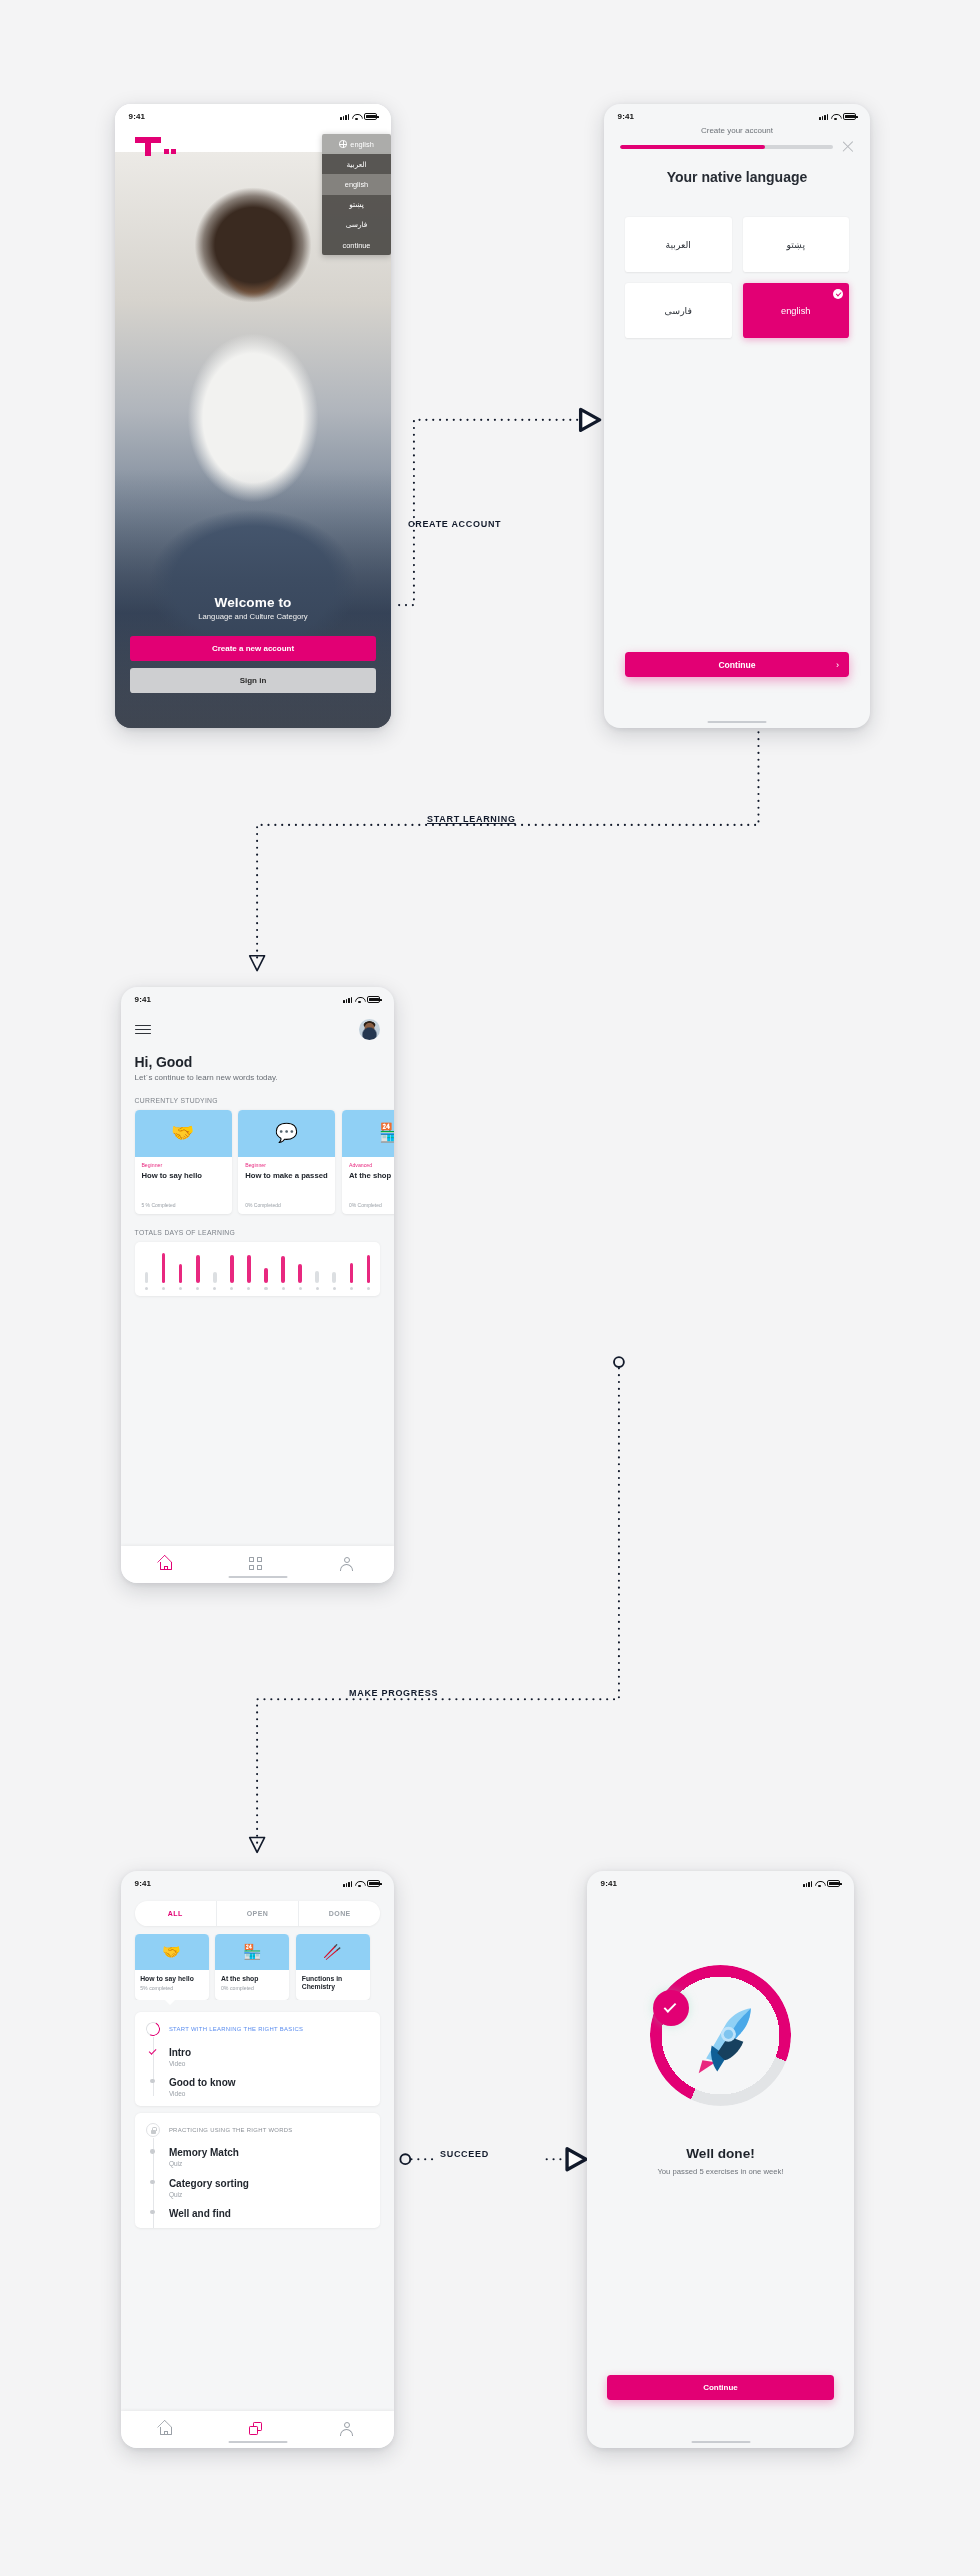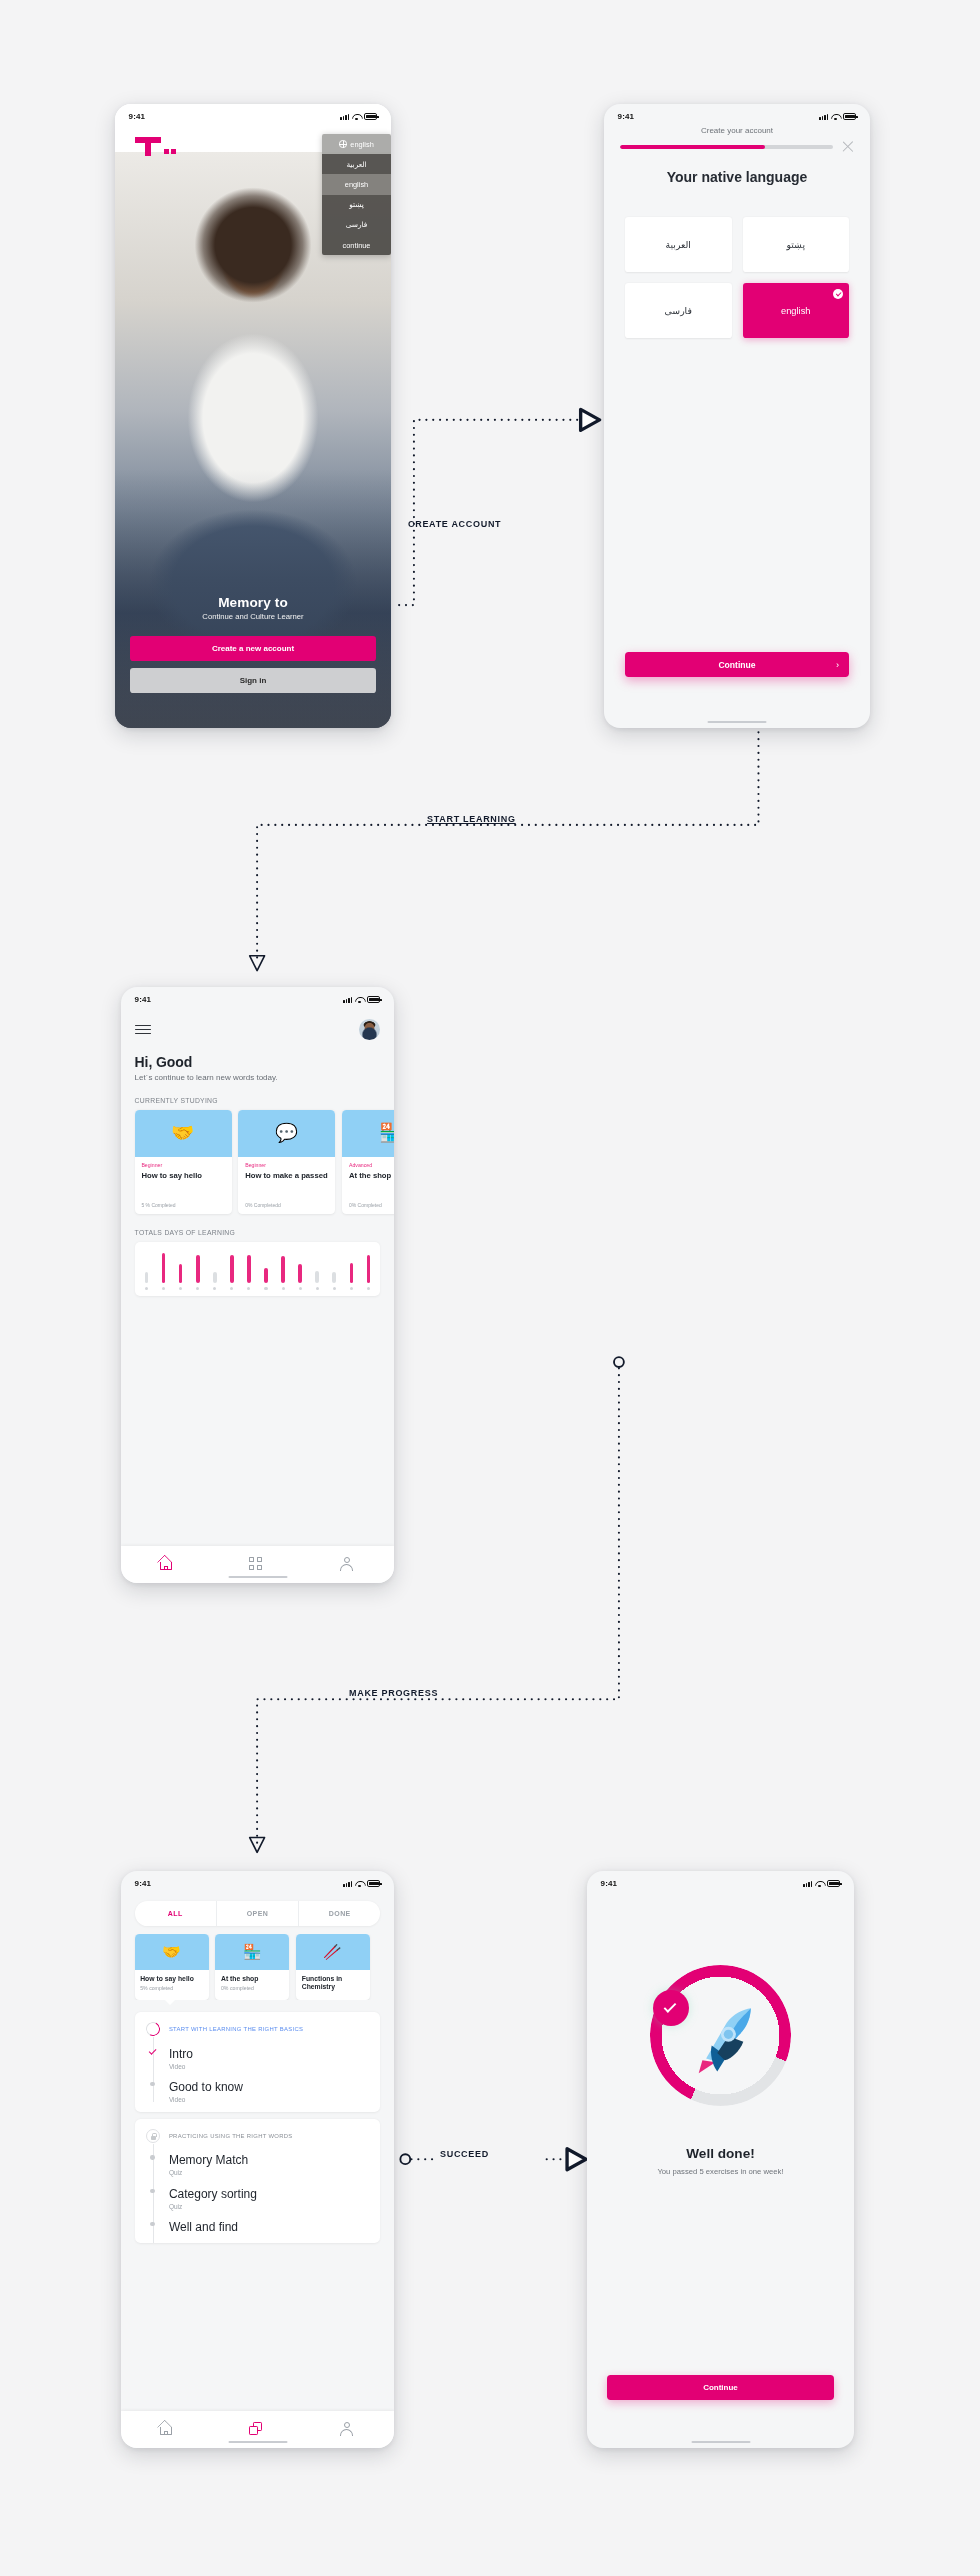--- a/index.html
+++ b/index.html
@@ -236,21 +236,21 @@
   }
   .lock::before{content:"";position:absolute;left:4.6px;top:5.6px;width:5px;height:4px;background:#c7cacd;border-radius:0.9px;}
   .lock::after{content:"";position:absolute;left:5.8px;top:3.5px;width:2.6px;height:2.6px;border:0.9px solid #c7cacd;border-bottom:none;border-radius:1.9px 1.9px 0 0;}
   .lg-head-t{ font-size:5.9px;letter-spacing:0.3px; }
   .lg-head-t.blue{ color:#5b8def; }
   .lg-head-t.gray{ color:#8b9097; }
   .lg-item{ display:flex;gap:9.3px;align-items:flex-start;margin-top:10.5px; position:relative;}
   .lg-mark{ width:14px;flex:none;display:flex;justify-content:center;padding-top:1.9px;}
   .tick{ width:6.8px;height:3.7px;border-left:1.5px solid #e20074;border-bottom:1.5px solid #e20074;transform:rotate(-45deg);}
   .dot{ width:4.3px;height:4.3px;border-radius:50%;background:#c9ccd0;}
-  .lg-name{ font-size:12px;font-weight:normal;color:#1e232b;text-align:right;}
+  .lg-name{ font-size:10px;font-weight:bold;color:#1e232b;text-align:right;}
   .lg-kind{ font-size:6.5px;color:#9aa0a7;margin-top:1.9px;}
   .lg-line{ position:absolute;left:6.5px;top:0;bottom:0;width:0.9px;background:#e4e6e9; }
 
   
   #phone5 { left:587px; top:1871px; width:267px; height:577px; }
   .succ-wrap{ position:relative;width:141px;height:141px;margin:73px auto 0 auto;}
   .succ-ring{
     position:absolute;inset:0;border-radius:50%;
     background:conic-gradient(from 205deg,#e20074 0 74%, #e2e4e6 74% 100%);
     -webkit-mask: radial-gradient(circle, transparent 0 59px, #000 59px);
@@ -345,22 +345,22 @@
       <div class="lang-list">
         <div>العربية</div>
         <div class="sel">english</div>
         <div>پښتو</div>
         <div>فارسی</div>
         <div>continue</div>
       </div>
     </div>
 
     <div class="welcome-block">
-      <div class="welcome-title">Memory to</div>
-      <div class="welcome-sub">Continue and Culture Learner</div>
+      <div class="welcome-title">Welcome to</div>
+      <div class="welcome-sub">Language and Culture Category</div>
       <div class="btn-primary">Create a new account</div>
       <div class="btn-ghost">Sign in</div>
     </div>
     <div class="homebar" style="background:#ffffff;"></div>
   </div>
 
   <div class="phone" id="phone2">
     <div class="statusbar">
       <span>9:41</span>
       <span class="sb-right">

